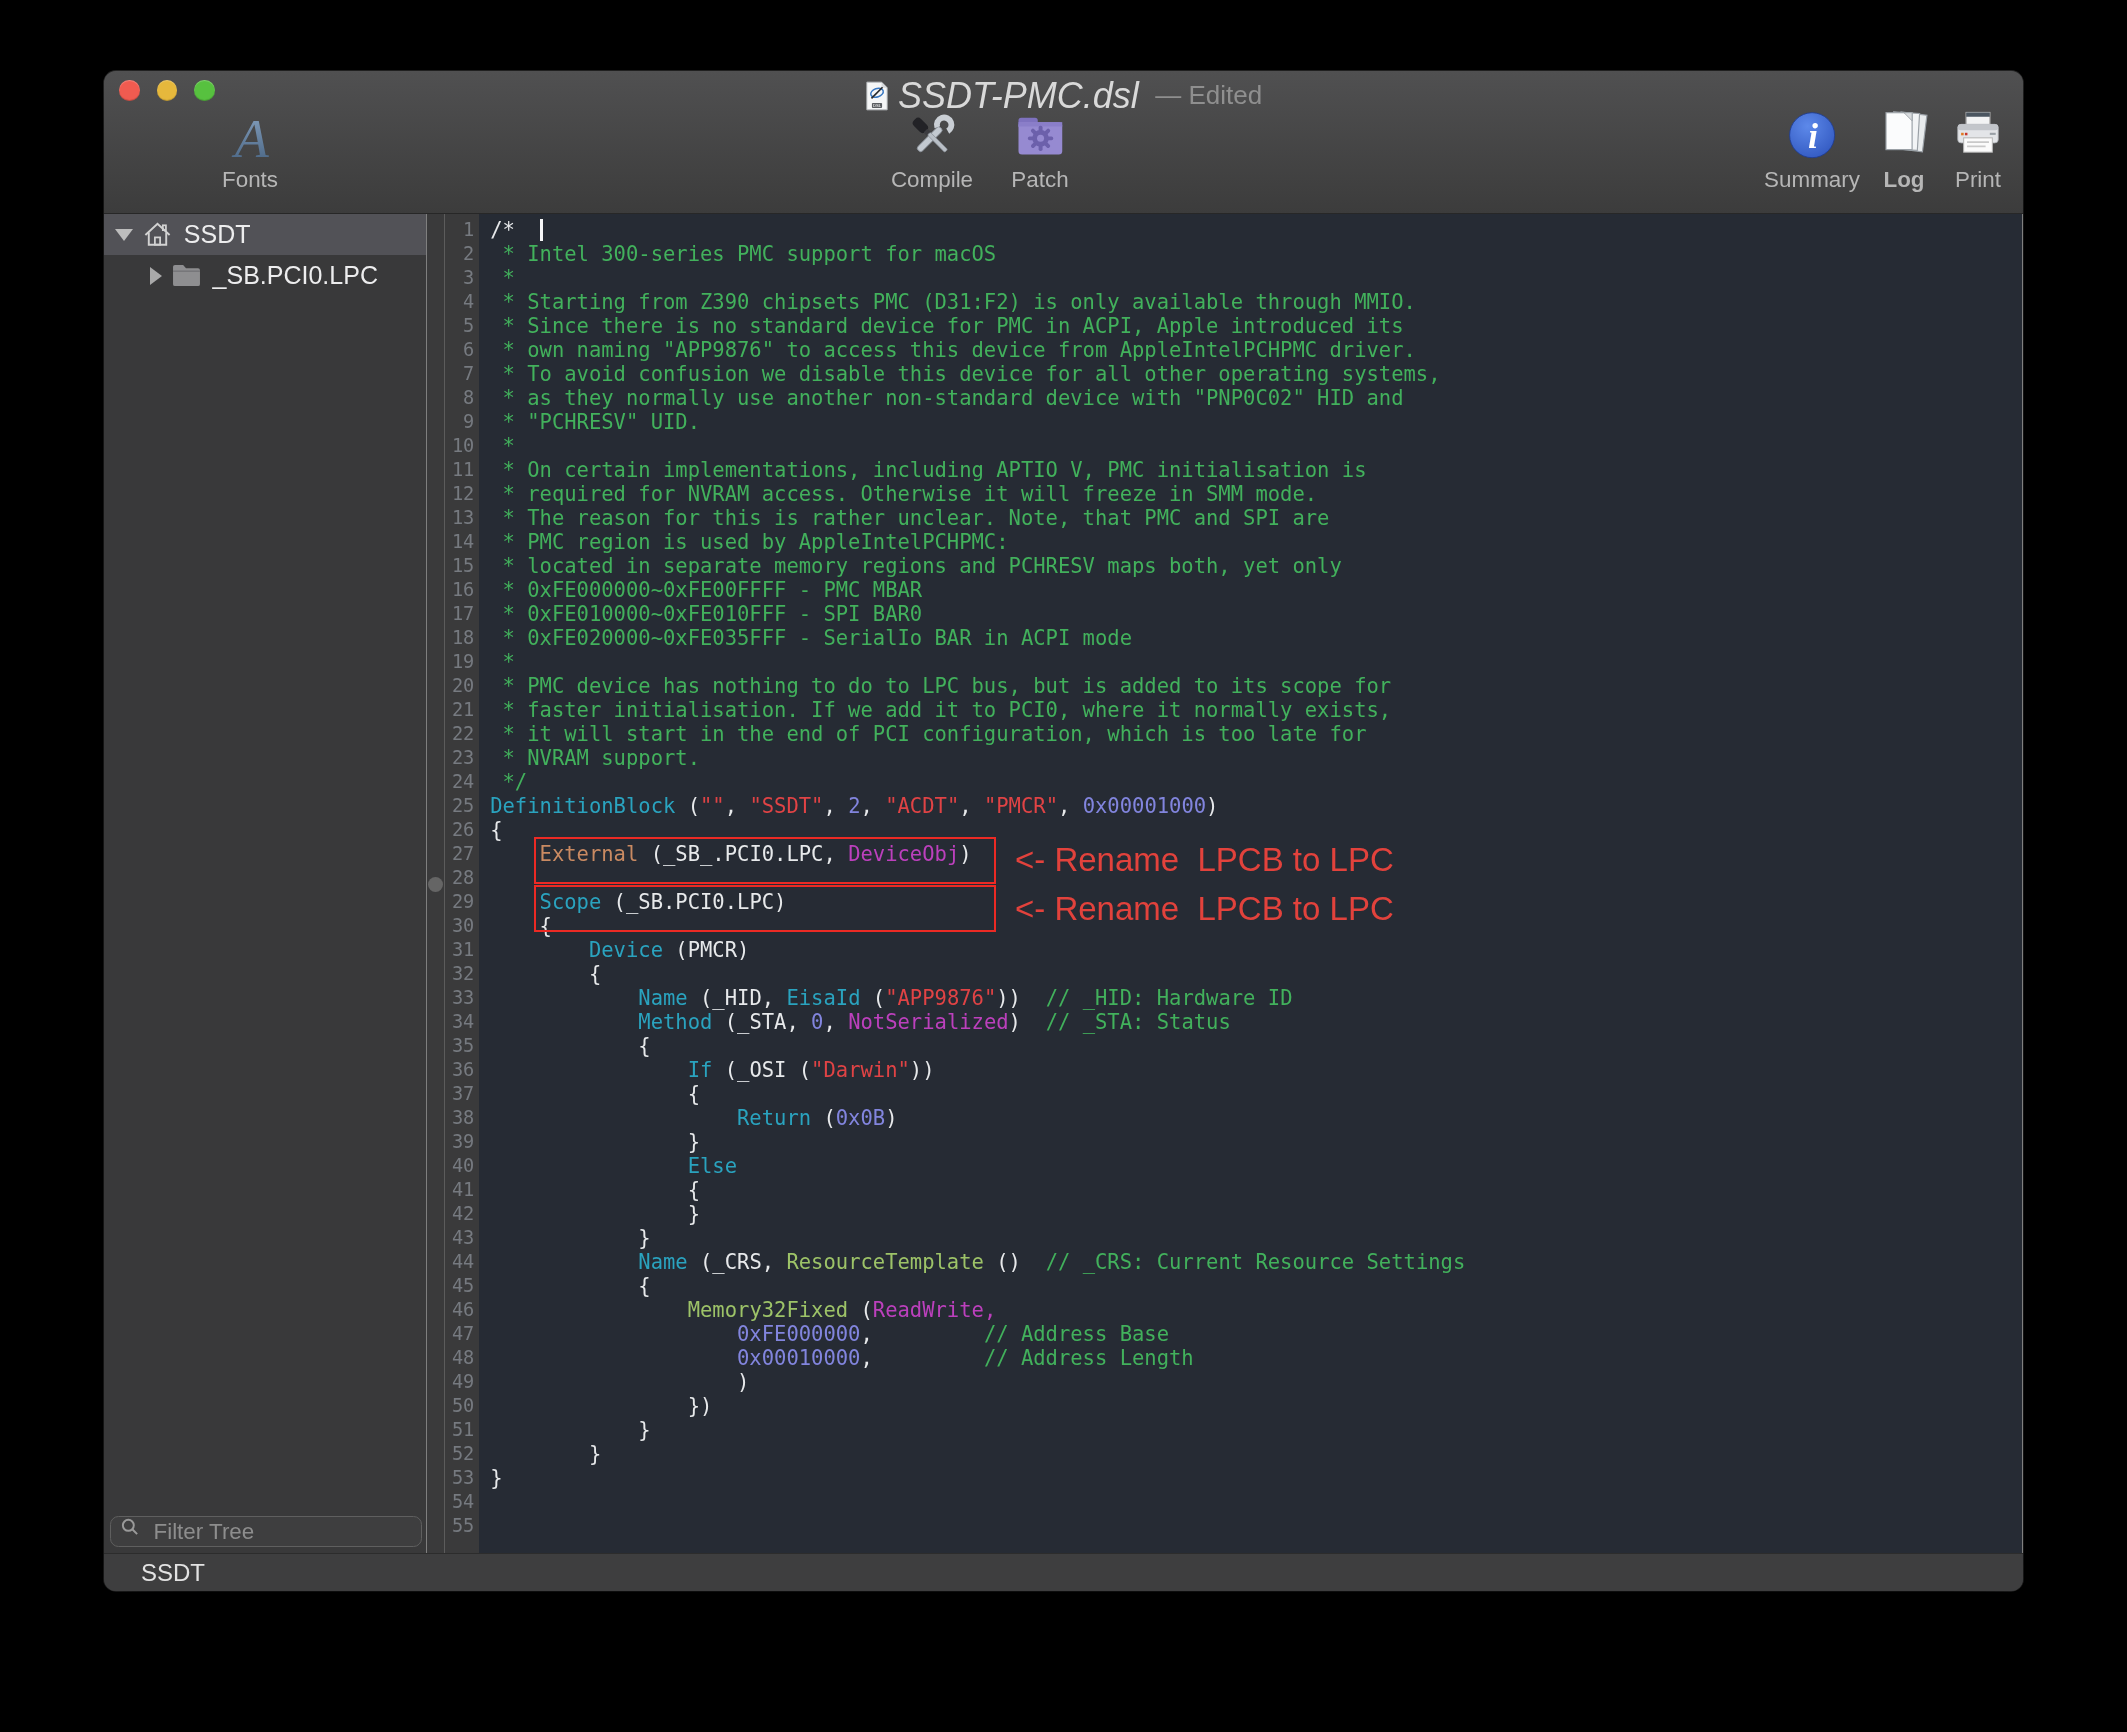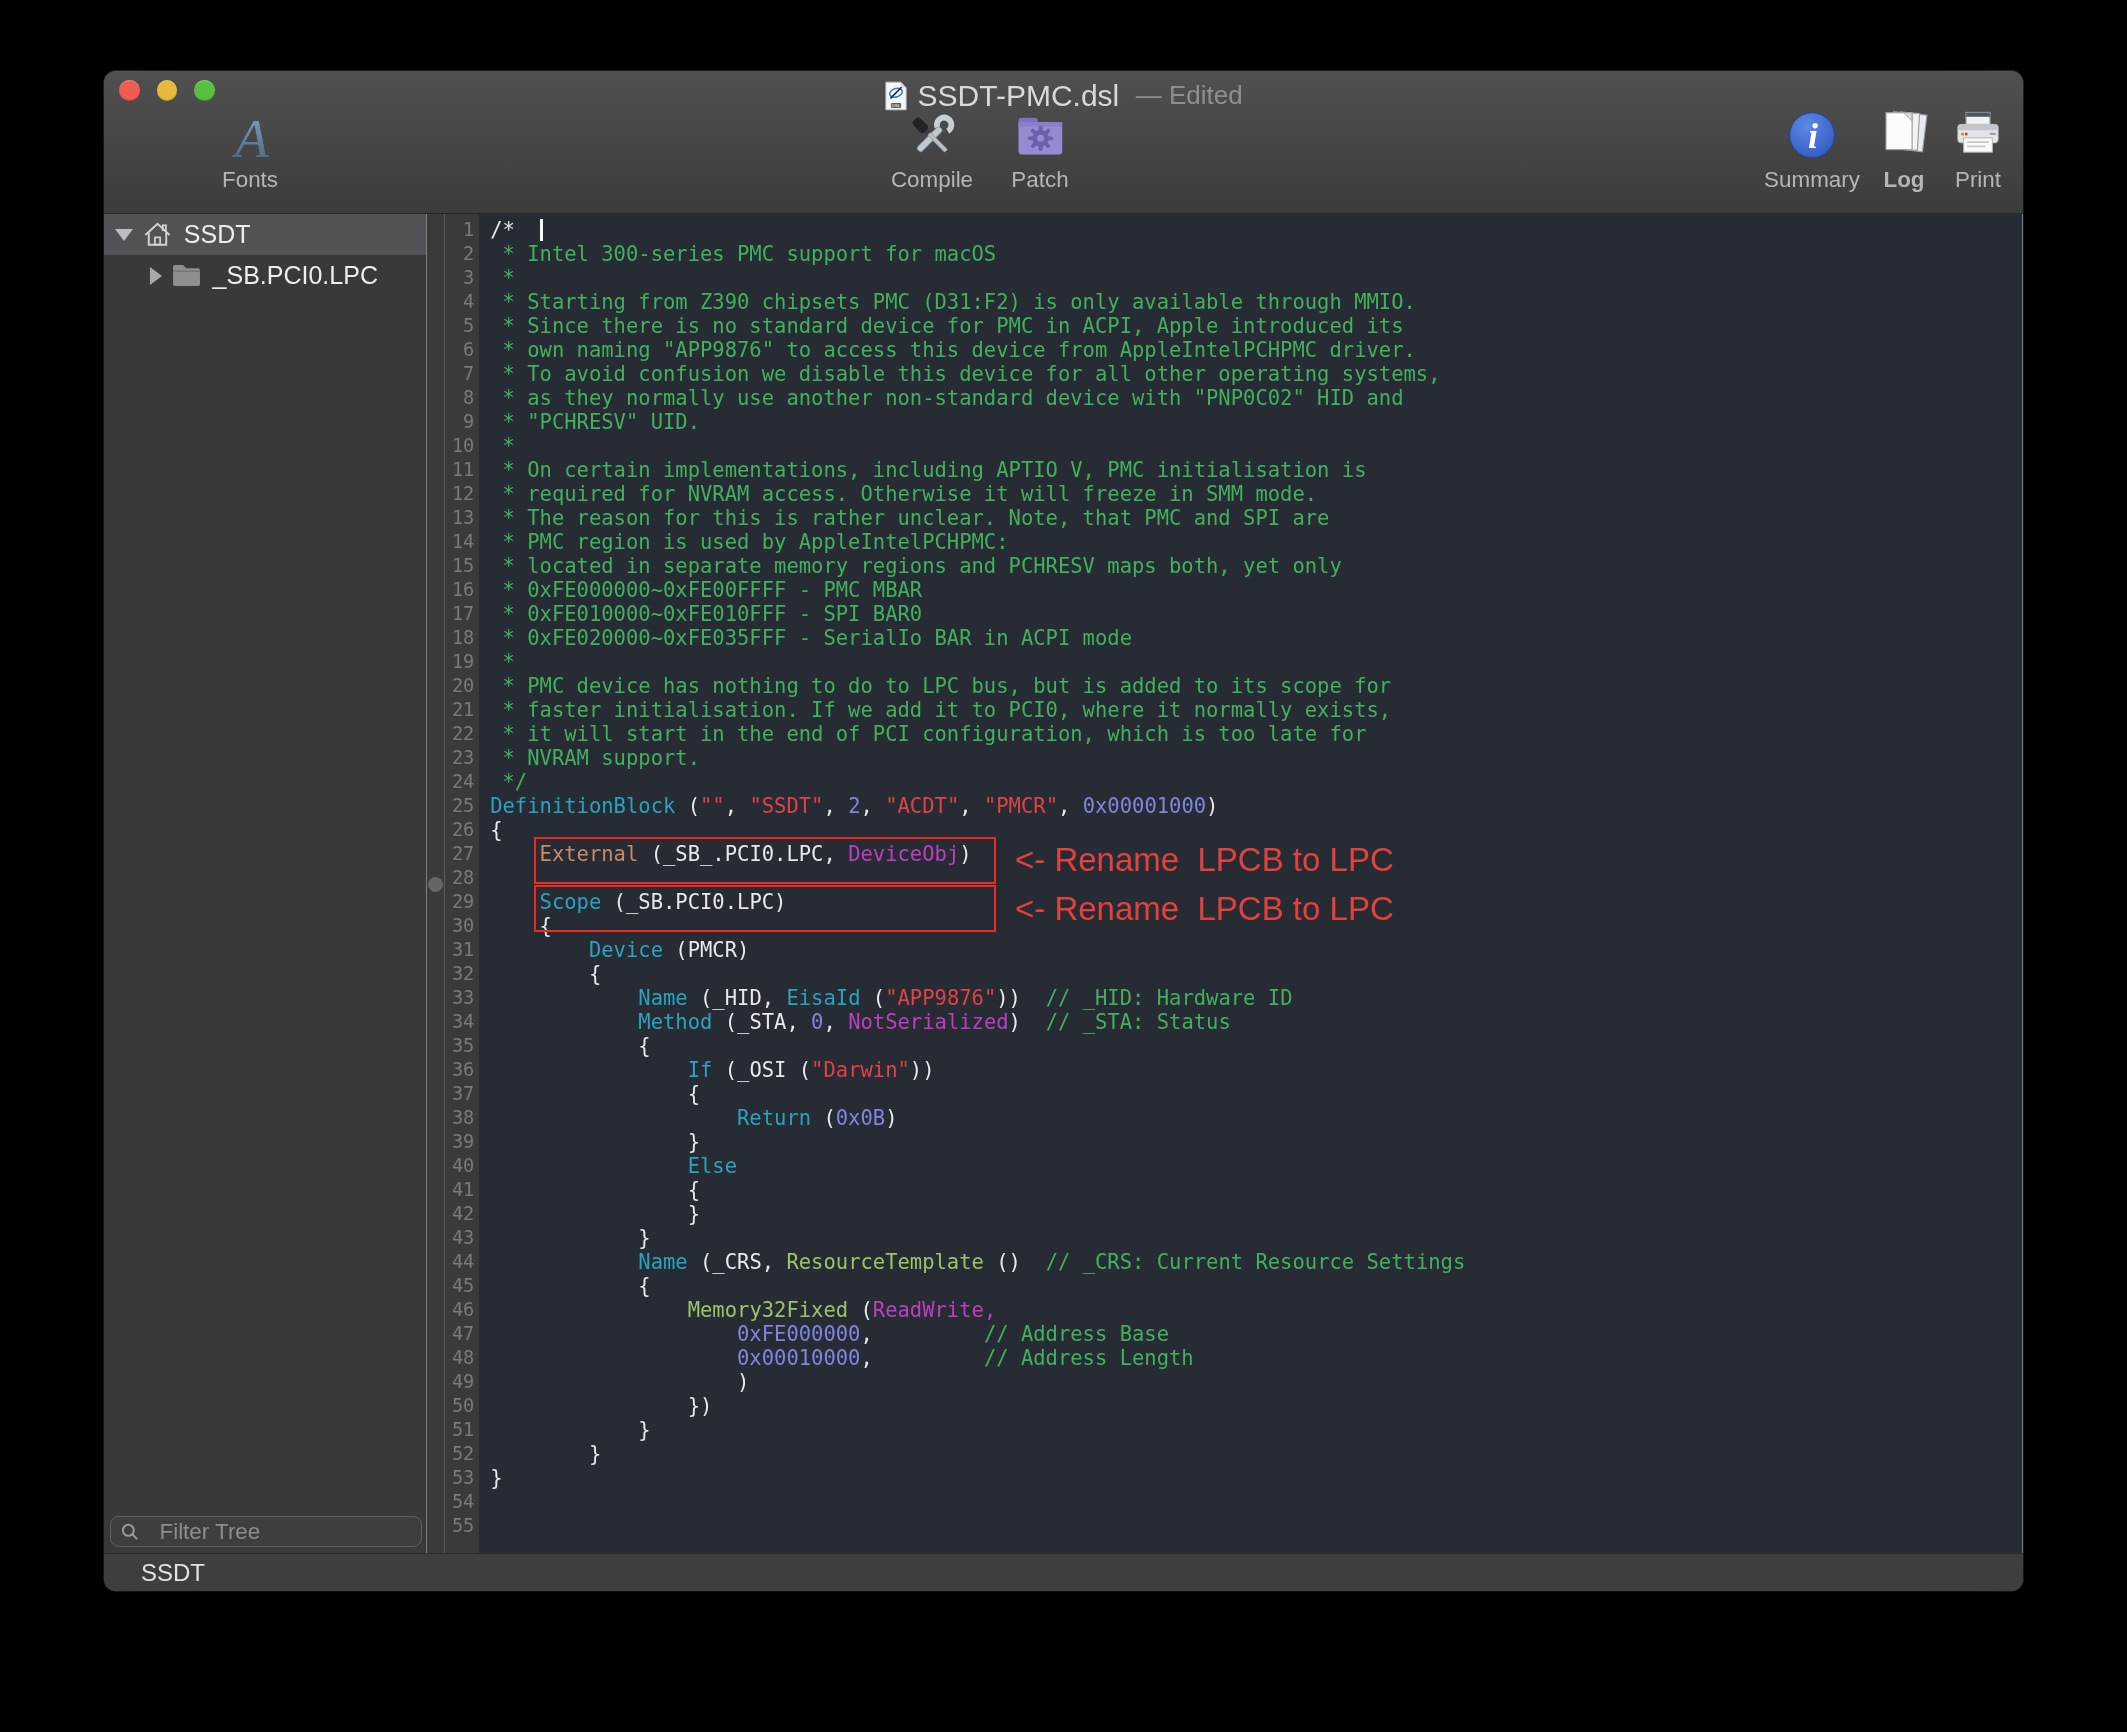--- a/index.html
+++ b/index.html
@@ -8,39 +8,39 @@
     overflow:hidden;background:#3a3a3a;box-shadow:0 28px 84px rgba(0,0,0,.9),0 0 0 0.9px #2a2a2a;
     display:flex;flex-direction:column;}
   
   .header{height:142px;flex:0 0 auto;background:linear-gradient(#505051,#3c3c3c);
     border-bottom:0.9px solid #272727;position:relative;}
   .lights{position:absolute;left:15px;top:9.3px;display:flex;gap:17px;}
   .light{width:20.5px;height:20.5px;border-radius:50%;box-shadow:inset 0 0.9px 0.9px rgba(255,255,255,.25),inset 0 -0.9px 0.9px rgba(0,0,0,.2);}
   .light.red{background:#f05b50;}.light.yellow{background:#e6b83c;}.light.green{background:#57c13f;}
   .title-row{position:absolute;top:7.5px;left:186px;right:186px;height:34px;display:flex;
     justify-content:center;align-items:center;gap:9.3px;}
-  .title-file{font-size:30px;color:#d9d9d9;white-space:pre;}
+  .title-file{font-size:36px;color:#d9d9d9;white-space:pre;font-style:italic;}
   .title-suffix{font-size:26px;color:#8f8f8f;white-space:pre;}
   .tb-item{position:absolute;top:37px;transform:translateX(-50%);display:flex;flex-direction:column;
     align-items:center;gap:1.9px;cursor:default;}
   .tb-label{font-size:22.4px;color:#b6b6b6;line-height:24px;}
   .tb-icon{height:58px;display:flex;align-items:center;justify-content:center;}
   
   .main{flex:1;display:flex;min-height:0;}
   .sidebar{width:322px;flex:0 0 auto;background:#39393a;position:relative;}
   .tree-row{height:41px;display:flex;align-items:center;font-size:25px;color:#ededee;}
   .tree-row.selected{background:#525257;}
   .tri-down{width:0;height:0;border-left:9.3px solid transparent;border-right:9.3px solid transparent;
     border-top:12px solid #bdbdbd;margin-left:11.2px;}
   .tri-right{width:0;height:0;border-top:9.3px solid transparent;border-bottom:9.3px solid transparent;
     border-left:12px solid #a9a9a9;margin-left:46px;}
   .tree-icon{margin-left:9.3px;display:flex;align-items:center;}
   .tree-label{margin-left:10.3px;white-space:pre;}
   .filter{position:absolute;left:5.6px;right:3.7px;bottom:5.6px;height:31px;border:1.9px solid #5f5f5f;
-    border-radius:8.4px;background:#3e3e3f;display:flex;align-items:center;padding:0 9.3px;gap:18px;box-sizing:border-box;}
+    border-radius:8.4px;background:#3e3e3f;display:flex;padding:0 9.3px;gap:12px;box-sizing:border-box;}
   .filter input{flex:1;min-width:0;background:transparent;border:none;outline:none;font-size:22.4px;
     color:#dddddd;font-family:"Liberation Sans",sans-serif;}
   .filter input::placeholder{color:#8d8d8d;}
   
   .editor{flex:1;background:#262b34;border-left:1.9px solid #7f7f7f;border-right:1.9px solid #7f7f7f;
     display:flex;position:relative;overflow:hidden;}
   .marker-strip{width:17px;flex:0 0 auto;background:#3a3a3b;border-right:0.9px solid #5c5c5c;position:relative;}
   .marker-dot{position:absolute;left:0.9px;width:15px;height:15px;border-radius:50%;background:#656565;}
   .gutter{width:34px;flex:0 0 auto;background:#3a3a3b;padding-top:3.7px;}
   .ln{height:24px;line-height:24px;font-family:"DejaVu Sans Mono",monospace;font-size:18.6px;

